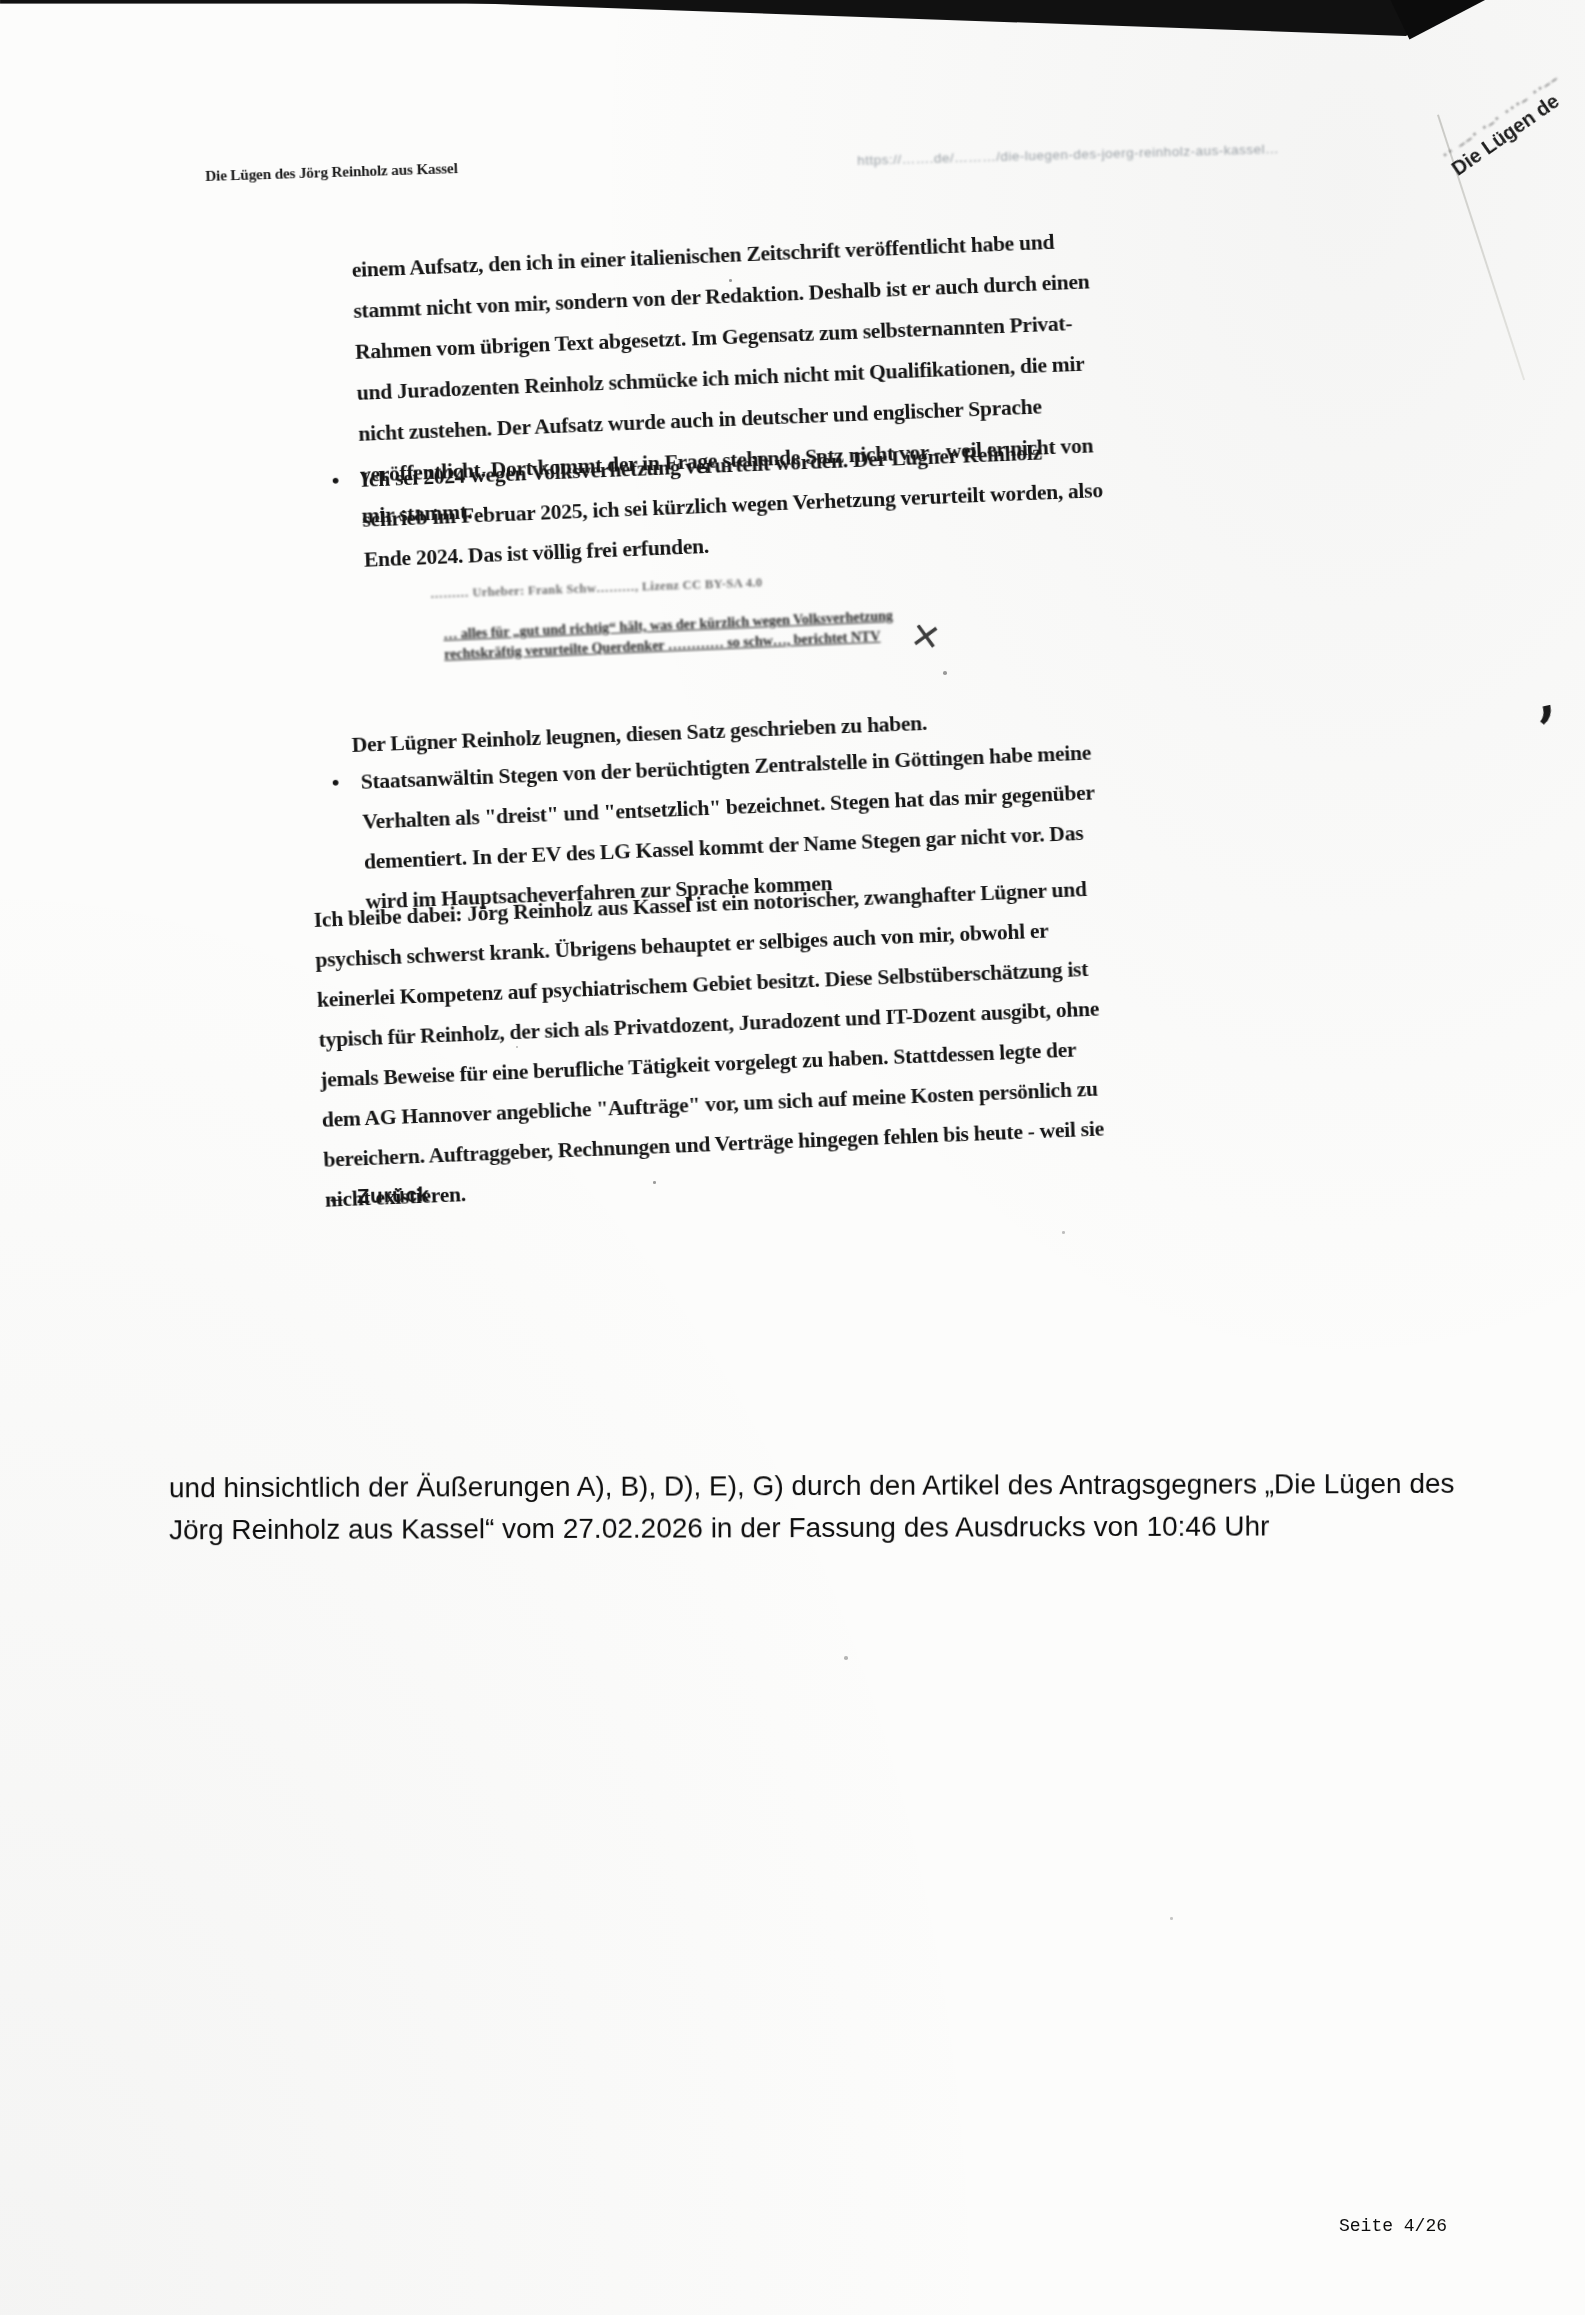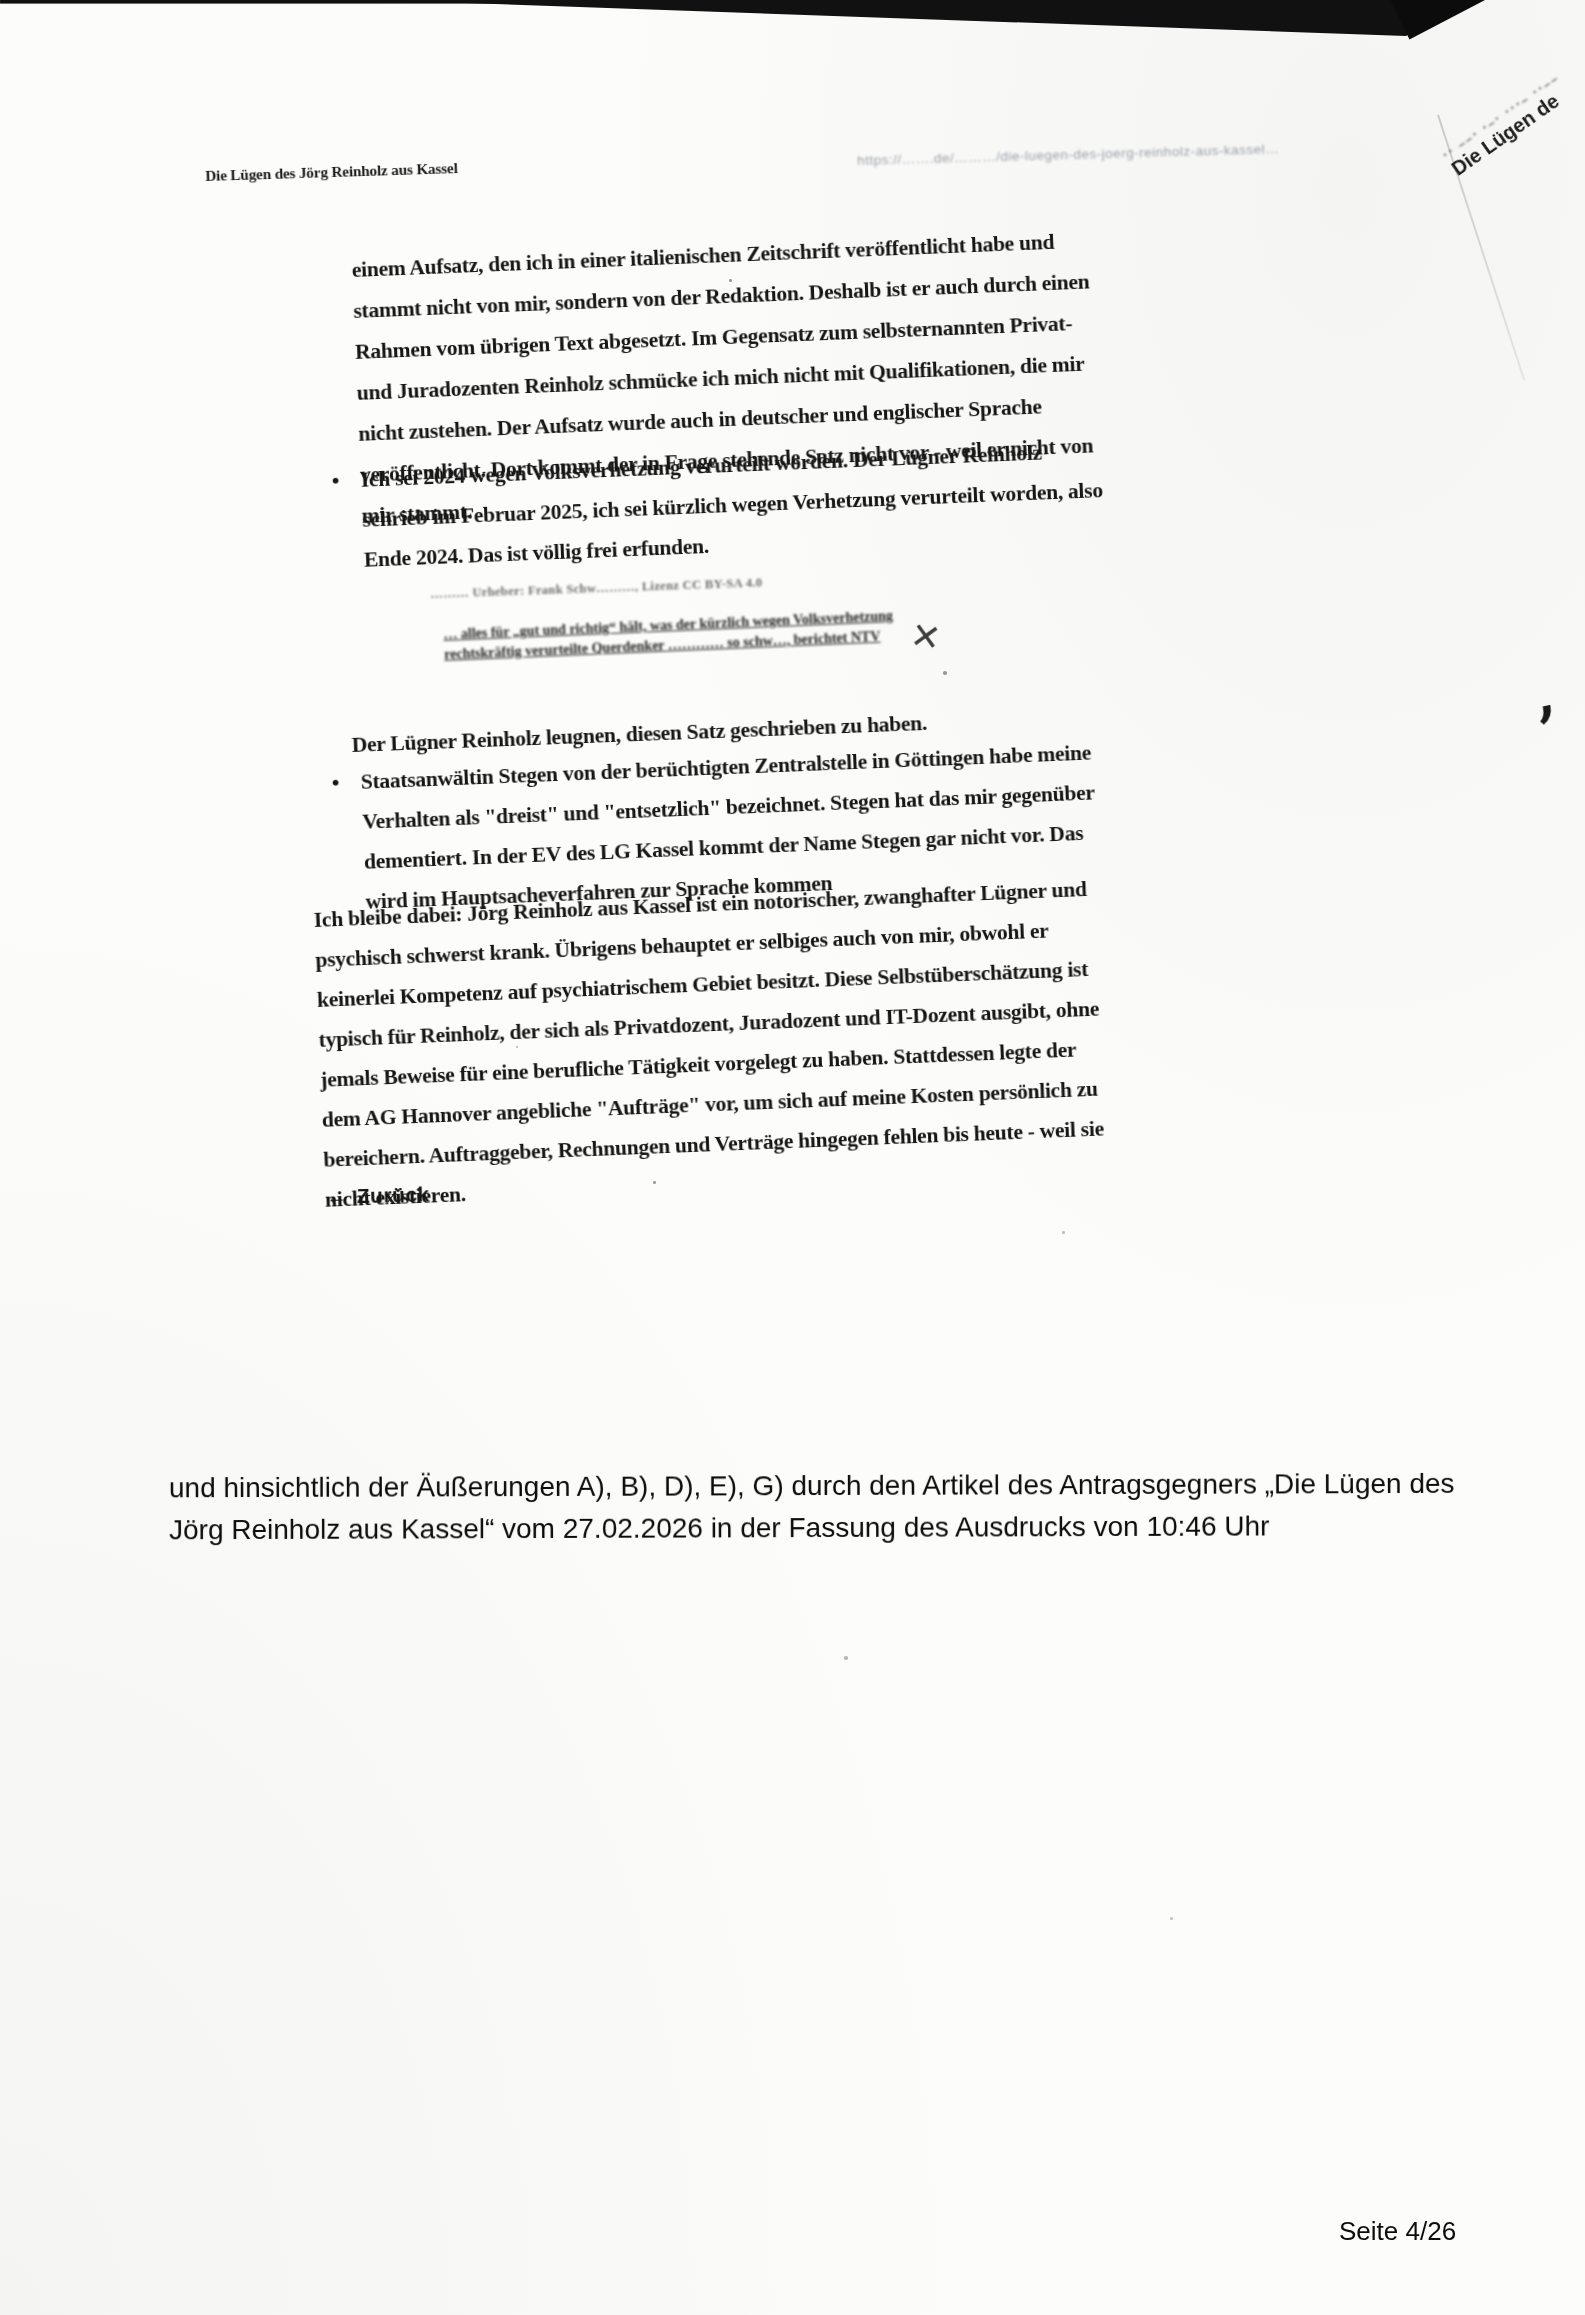--- a/index.html
+++ b/index.html
@@ -79,22 +79,22 @@
   }
   
   .legal{
     position:absolute;left:169px;top:1465px;width:1323px;
     font-family:"Liberation Sans",sans-serif;
     font-size:28px;line-height:42px;color:#0c0c0c;
     filter:blur(0.2px);transform:rotate(-.2deg);
   }
   .footer-page{
     position:absolute;left:1339px;top:2216px;
-    font-family:Liberation Sans, sans-serif;
-    font-size:26px;color:#0c0c0c;filter:blur(0.2px);
+    font-family:Liberation Mono, monospace;
+    font-size:18px;color:#0c0c0c;filter:blur(0.2px);
   }
 </style>
 </head>
 <body>
 
 <div class="sheet">
 
   <svg class="top-artifact" viewBox="0 0 1761 70" aria-hidden="true">
     <rect x="0" y="0" width="1640" height="4" fill="#111"></rect>
     <polygon points="420,0 1638,0 1562,40" fill="#111"></polygon>

